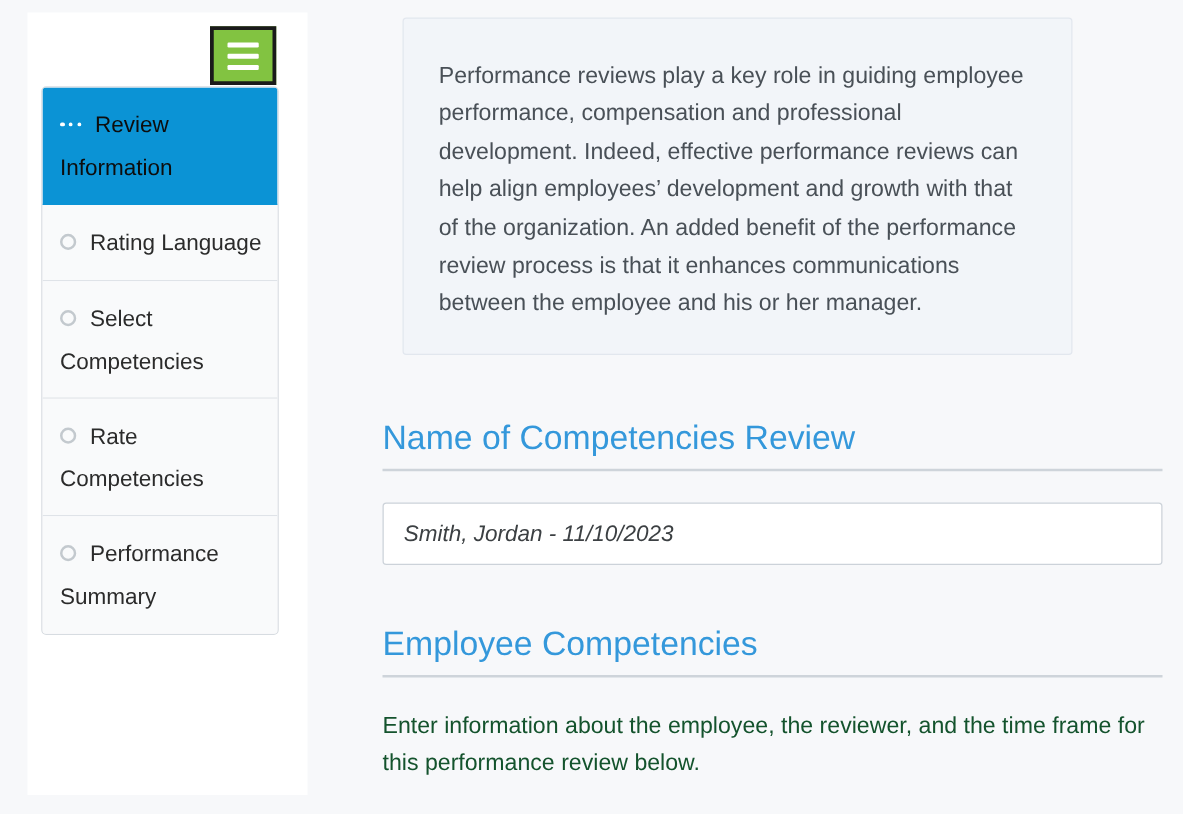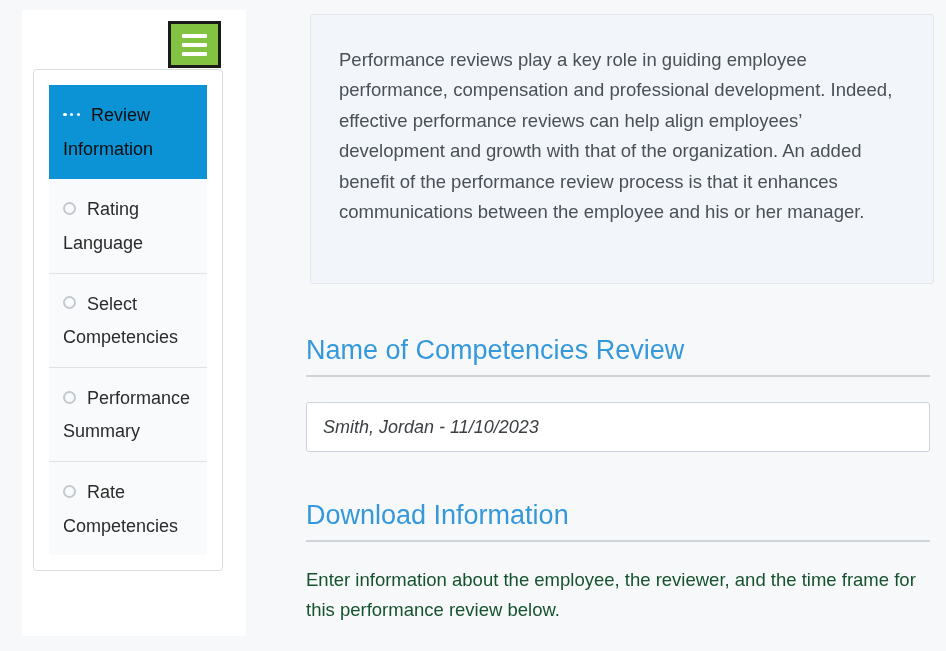--- a/index.html
+++ b/index.html
@@ -50,21 +50,21 @@
     border-radius: 1px;
   }
 
   #nav-list {
     position: absolute;
     left: 11px;
     top: 59px;
     width: 190px;
     list-style: none;
     margin: 0;
-    padding: 15px;
+    padding: 0;
     border: 1px solid #d7dce1;
     border-radius: 4px;
     box-sizing: border-box;
     overflow: hidden;
     background: #ffffff;
   }
 
   .nav-item {
     position: relative;
     box-sizing: border-box;
@@ -123,23 +123,23 @@
   #main-content {
     position: absolute;
     left: 306px;
     top: 0;
     width: 624px;
     height: 651px;
   }
 
   #intro-box {
     position: absolute;
-    left: 4px;
+    left: 16px;
     top: 14px;
-    width: 624px;
+    width: 536px;
     height: 270px;
     box-sizing: border-box;
     background: #f2f5f9;
     border: 1px solid #e2e7ee;
     border-radius: 3px;
     padding: 30px 28px 0 28px;
   }
   #intro-box p {
     margin: 0;
     font-size: 18.5px;
@@ -223,38 +223,38 @@
 
     <li class="nav-item">
       <span class="nav-icon circle"></span><span class="nav-label">Rating Language</span>
     </li>
 
     <li class="nav-item">
       <span class="nav-icon circle"></span><span class="nav-label">Select Competencies</span>
     </li>
 
     <li class="nav-item">
+      <span class="nav-icon circle"></span><span class="nav-label">Rate Competencies</span>
+    </li>
+
+    <li class="nav-item">
       <span class="nav-icon circle"></span><span class="nav-label">Performance Summary</span>
-    </li>
-
-    <li class="nav-item">
-      <span class="nav-icon circle"></span><span class="nav-label">Rate Competencies</span>
     </li>
 
 
   </ul>
 </div>
 
 <div id="main-content">
 
   <div id="intro-box">
     <p>Performance reviews play a key role in guiding employee performance, compensation and professional development. Indeed, effective performance reviews can help align employees’ development and growth with that of the organization. An added benefit of the performance review process is that it enhances communications between the employee and his or her manager.</p>
   </div>
 
   <h2 id="name-heading" class="section-heading">Name of Competencies Review</h2>
 
   <input id="review-name-input" type="text" value="Smith, Jordan - 11/10/2023" style="">
 
-  <h2 id="employee-heading" class="section-heading">Download Information</h2>
+  <h2 id="employee-heading" class="section-heading">Employee Competencies</h2>
 
   <p id="employee-description">Enter information about the employee, the reviewer, and the time frame for this performance review below.</p>
 
 </div>
 
 </body></html>

